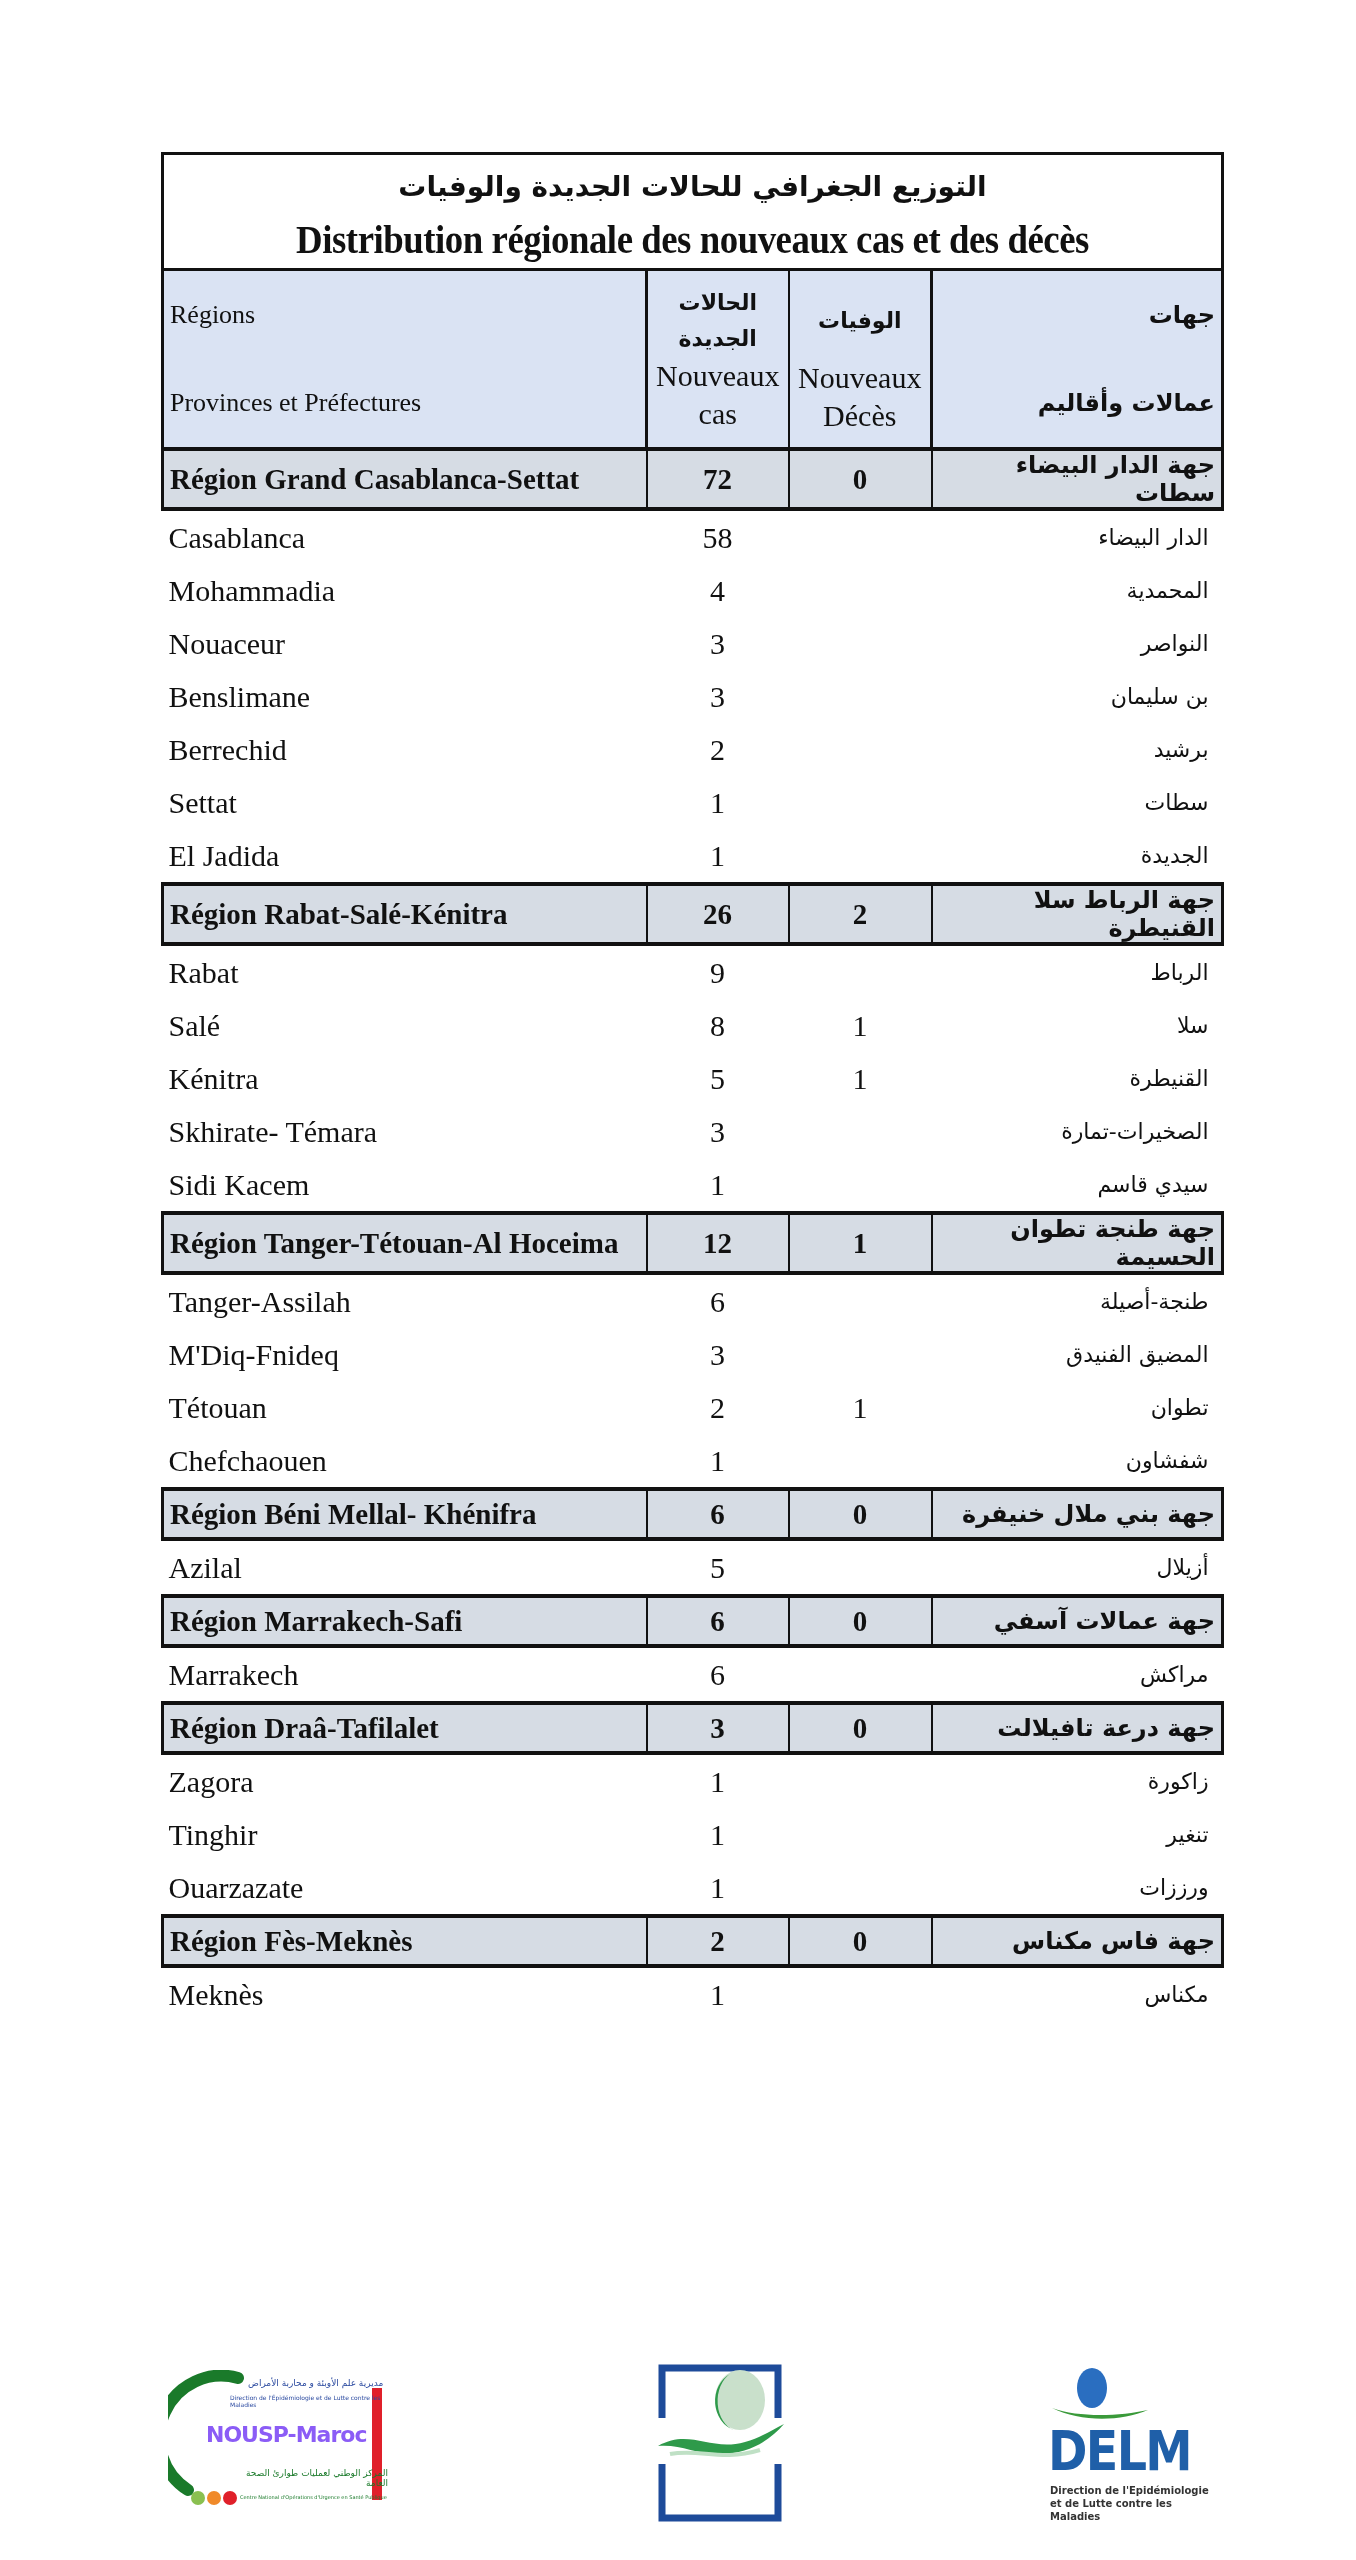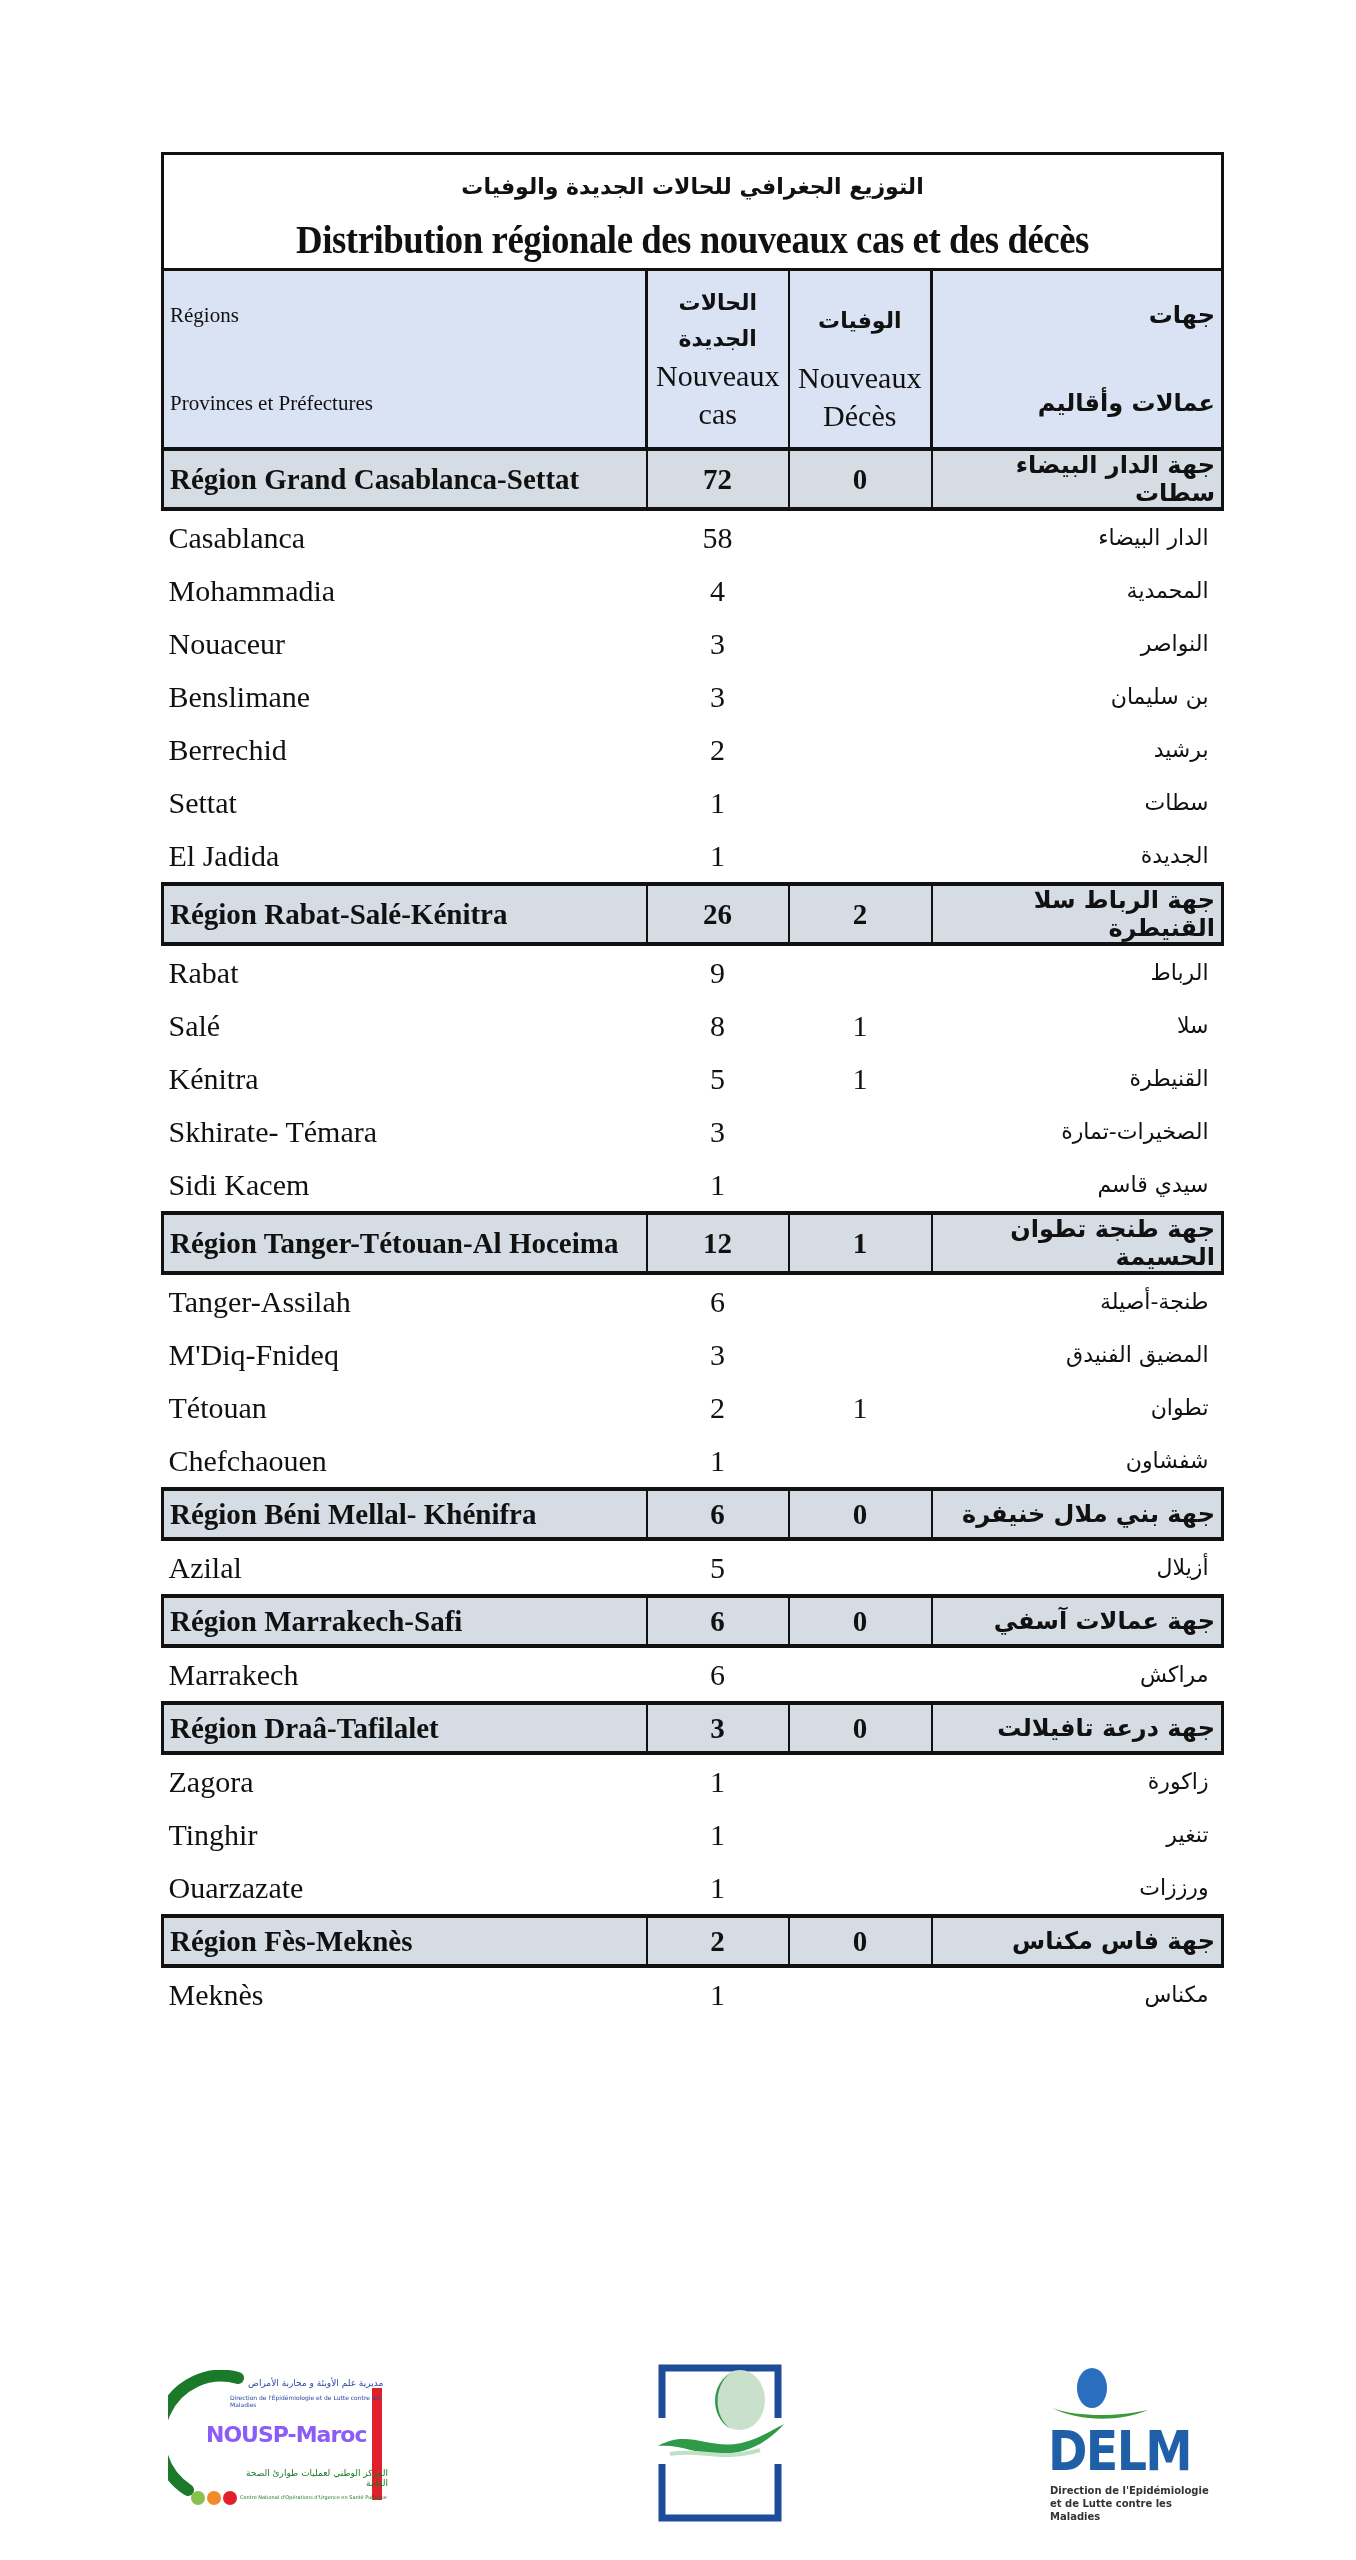--- a/index.html
+++ b/index.html
@@ -2,25 +2,25 @@
 <html><head>
 <meta charset="utf-8">
 <style>
   html, body { margin: 0; padding: 0; background: #ffffff; }
   body { width: 1356px; height: 2560px; position: relative; overflow: hidden;
          font-family: "Liberation Sans Narrow", "Liberation Serif", serif; color: #111; }
   .sheet { position: absolute; left: 161px; top: 152px; width: 1060px; }
   table { border-collapse: collapse; width: 1060px; table-layout: fixed; }
   col.c1 { width: 484px; } col.c2 { width: 142px; } col.c3 { width: 143px; } col.c4 { width: 291px; }
   .title-cell { border: 3px solid #111; background: #fff; text-align: center; height: 113px; padding: 0; }
-  .title-ar { font-family: "DejaVu Sans", sans-serif; font-weight: bold; font-size: 22px; direction: rtl; line-height: 52px; padding-top: 4px; }
+  .title-ar { font-family: "DejaVu Sans", sans-serif; font-weight: bold; font-size: 28px; direction: rtl; line-height: 52px; padding-top: 4px; }
   .title-fr { font-family: "Liberation Serif", serif; font-weight: bold; font-size: 40px; line-height: 54px; letter-spacing: -0.5px; transform: scaleX(0.92); }
   .hdr td { background: #dae3f3; border: 3px solid #111; vertical-align: middle; padding: 0 6px; }
   .hdr td.inner { border-left: 2px solid #111; border-right: 2px solid #111; }
-  .hdr .c-fr { font-family: "Liberation Serif", serif; font-size: 21px; }
+  .hdr .c-fr { font-family: "Liberation Serif", serif; font-size: 26px; }
   .hdr .c-fr div { height: 88px; display: flex; align-items: center; }
   .hdr .c-num { text-align: center; font-family: "Liberation Serif", serif; font-size: 30px; line-height: 38px; }
   .hdr .c-num .ar { font-family: "DejaVu Sans", sans-serif; font-weight: bold; font-size: 22px; direction: rtl; line-height: 36px; }
   .hdr .c-ar { text-align: right; direction: rtl; font-family: "DejaVu Sans", sans-serif; font-weight: bold; font-size: 24px; }
   .hdr .c-ar div { height: 88px; display: flex; align-items: center; }
   tr.region td { background: #d6dce4; border-top: 4px solid #111; border-bottom: 4px solid #111; height: 46px; padding: 0 6px;
                  font-family: Liberation Serif, serif; font-weight: bold; font-size: 29px; }
   tr.region td:first-child { border-left: 3px solid #111; }
   tr.region td:last-child { border-right: 3px solid #111; }
   tr.region td.num { text-align: center; border-left: 2px solid #111; border-right: 2px solid #111; }

